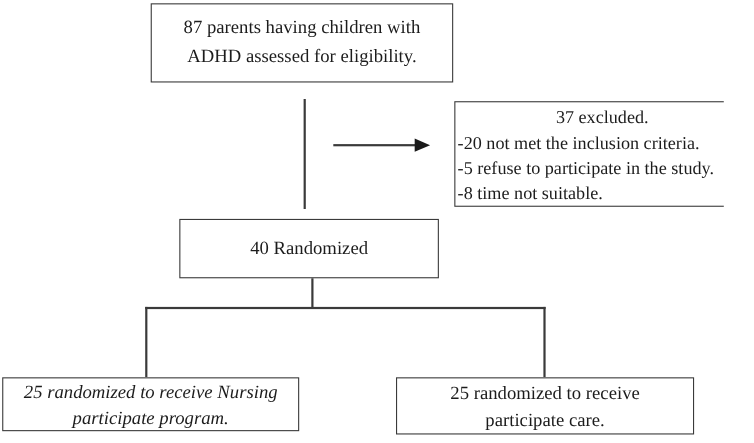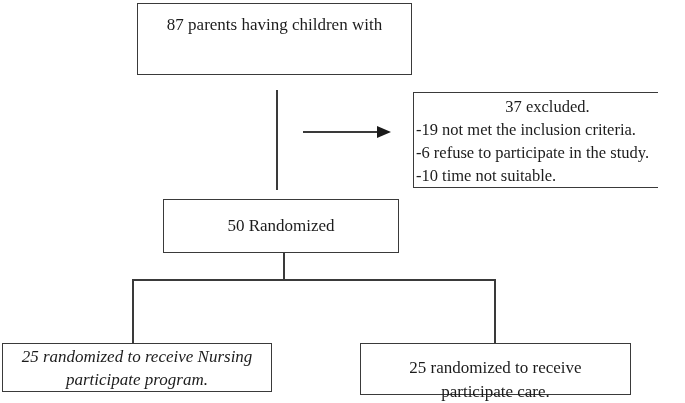--- a/index.html
+++ b/index.html
@@ -50,21 +50,21 @@
   }
   .nursing-box {
     left: 2px; top: 343px; width: 270px; height: 49px;
     font-size: 17px; line-height: 23px;
     padding-top: 1px;
     font-style: italic;
   }
   .traditional-box {
     left: 360px; top: 343px; width: 271px; height: 52px;
     font-size: 17px; line-height: 24px;
-    padding-top: 12px;
+    padding-top: 2px;
   }
 
   .conn {
     position: absolute;
     background: var(--line);
   }
   .v-assess-random { left: 276px; top: 90px; width: 2px; height: 100px; }
   .arrow-shaft     { left: 303px; top: 131px; width: 75px; height: 2px; }
   .arrow-head {
     position: absolute;
@@ -79,36 +79,37 @@
   .v-branch-left   { left: 132px; top: 279px; width: 2px; height: 64px; }
   .v-branch-right  { left: 494px; top: 279px; width: 2px; height: 64px; }
 </style>
 </head>
 <body>
 
 <div class="canvas">
 
   <div class="box assessment-box center-text">
     <span class="bl">87 parents having children with</span>
+    <span class="bl">ADHD assessed for eligibility.</span>
   </div>
 
   <div class="conn v-assess-random"></div>
 
   <div class="conn arrow-shaft"></div>
   <div class="arrow-head"></div>
 
   <div class="box excluded-box">
     <span class="bl heading">37 excluded.</span>
-    <span class="bl item">-19 not met the inclusion criteria.</span>
-    <span class="bl item">-6 refuse to participate in the study.</span>
-    <span class="bl item">-10 time not suitable.</span>
+    <span class="bl item">-20 not met the inclusion criteria.</span>
+    <span class="bl item">-5 refuse to participate in the study.</span>
+    <span class="bl item">-8 time not suitable.</span>
   </div>
 
   <div class="box randomized-box">
-    <span>50 Randomized</span>
+    <span>40 Randomized</span>
   </div>
 
   <div class="conn v-random-stub"></div>
   <div class="conn h-branch"></div>
   <div class="conn v-branch-left"></div>
   <div class="conn v-branch-right"></div>
 
   <div class="box nursing-box center-text">
     <span class="bl">25 randomized to receive Nursing</span>
     <span class="bl">participate program.</span>

